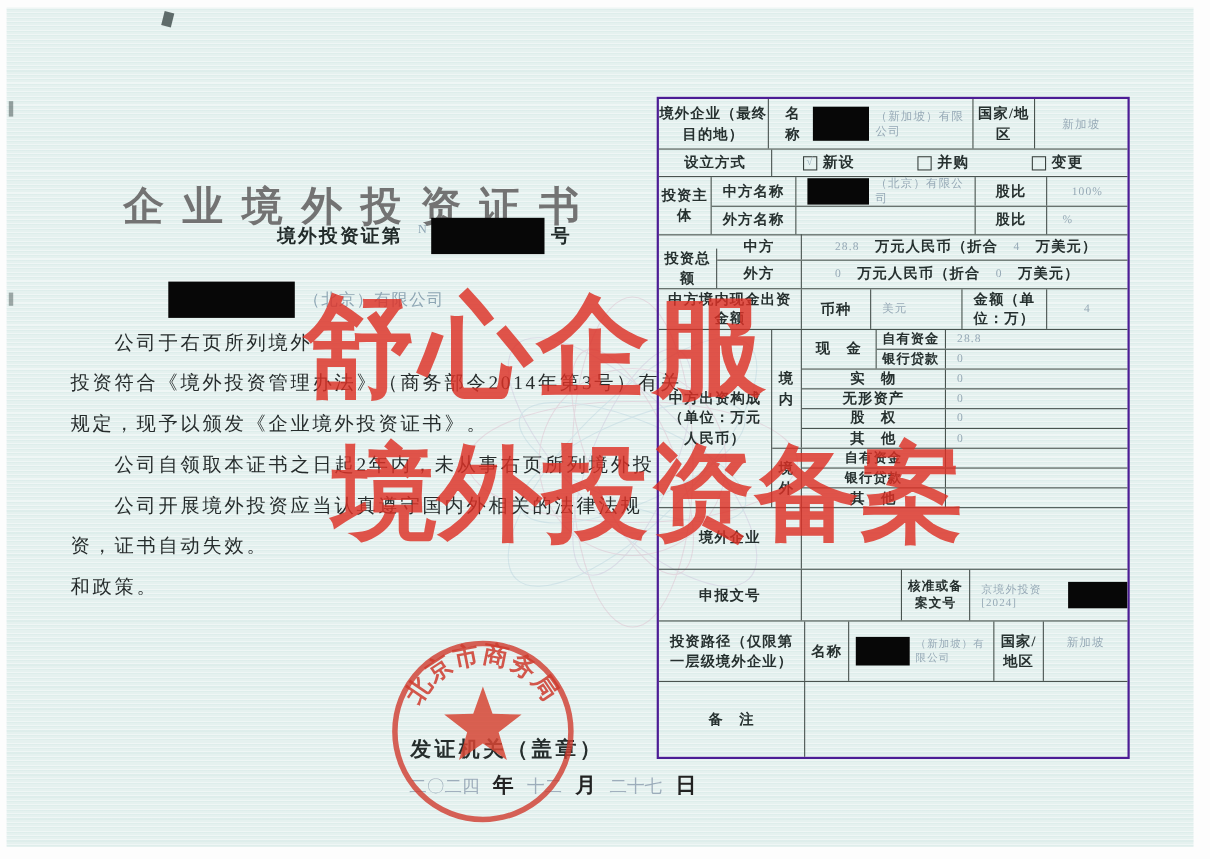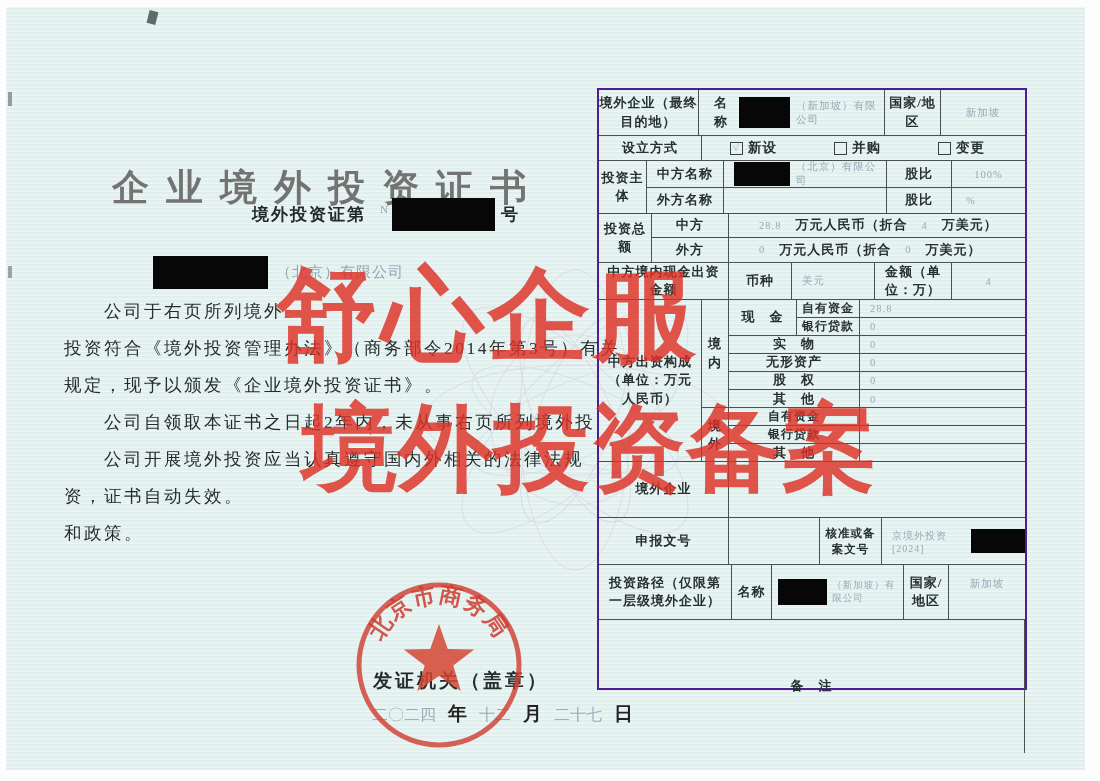--- a/index.html
+++ b/index.html
@@ -161,21 +161,21 @@
         </div>
         <div class="tr" style="height:25px;">
           <div class="td br lbl" style="flex:0 0 77px;">外方名称</div>
           <div class="td br" style="flex:0 0 163px;"></div>
           <div class="td br lbl" style="flex:0 0 65px;">股比</div>
           <div class="td fv" style="flex:1;justify-content:flex-start;padding-left:14px;">%</div>
         </div>
       </div>
     </div>
 
-    <div class="tr bb" style="height:49px;">
+    <div class="tr bb" style="height:49px;align-items:flex-end;">
       <div class="td br lbl" style="flex:0 0 53px;">投资总额</div>
       <div class="vcol" style="flex:1;">
         <div class="tr bb" style="height:24px;">
           <div class="td br lbl" style="flex:0 0 77px;">中方</div>
           <div class="td" style="flex:1;justify-content:flex-start;gap:14px;padding-left:30px;">
             <span class="fv">28.8</span>
             <span class="lbl">万元人民币（折合</span>
             <span class="fv">4</span>
             <span class="lbl">万美元）</span>
           </div>
@@ -277,21 +277,21 @@
       <div class="td br lbl" style="flex:0 0 133px;padding:0 6px;">投资路径（仅限第一层级境外企业）</div>
       <div class="td br lbl" style="flex:0 0 40px;">名称</div>
       <div class="td br leftpad" style="flex:0 0 132px;gap:5px;padding-left:6px;">
         <span class="redact" style="width:66px;height:26px;"></span>
         <span class="fv" style="font-size:9.5px;">（新加坡）有限公司</span>
       </div>
       <div class="td br lbl" style="flex:0 0 45px;">国家/地区</div>
       <div class="td fv" style="flex:1;align-items:flex-start;padding-top:12px;">新加坡</div>
     </div>
 
-    <div class="tr" style="height:68px;flex-direction:column;">
+    <div class="tr" style="height:68px;">
       <div class="td br lbl" style="flex:0 0 133px;">备　注</div>
       <div class="td" style="flex:1;"></div>
     </div>
 
   </div>
 
   <div class="wm wm1">舒心企服</div>
   <div class="wm wm2">境外投资备案</div>
 </div>
 

